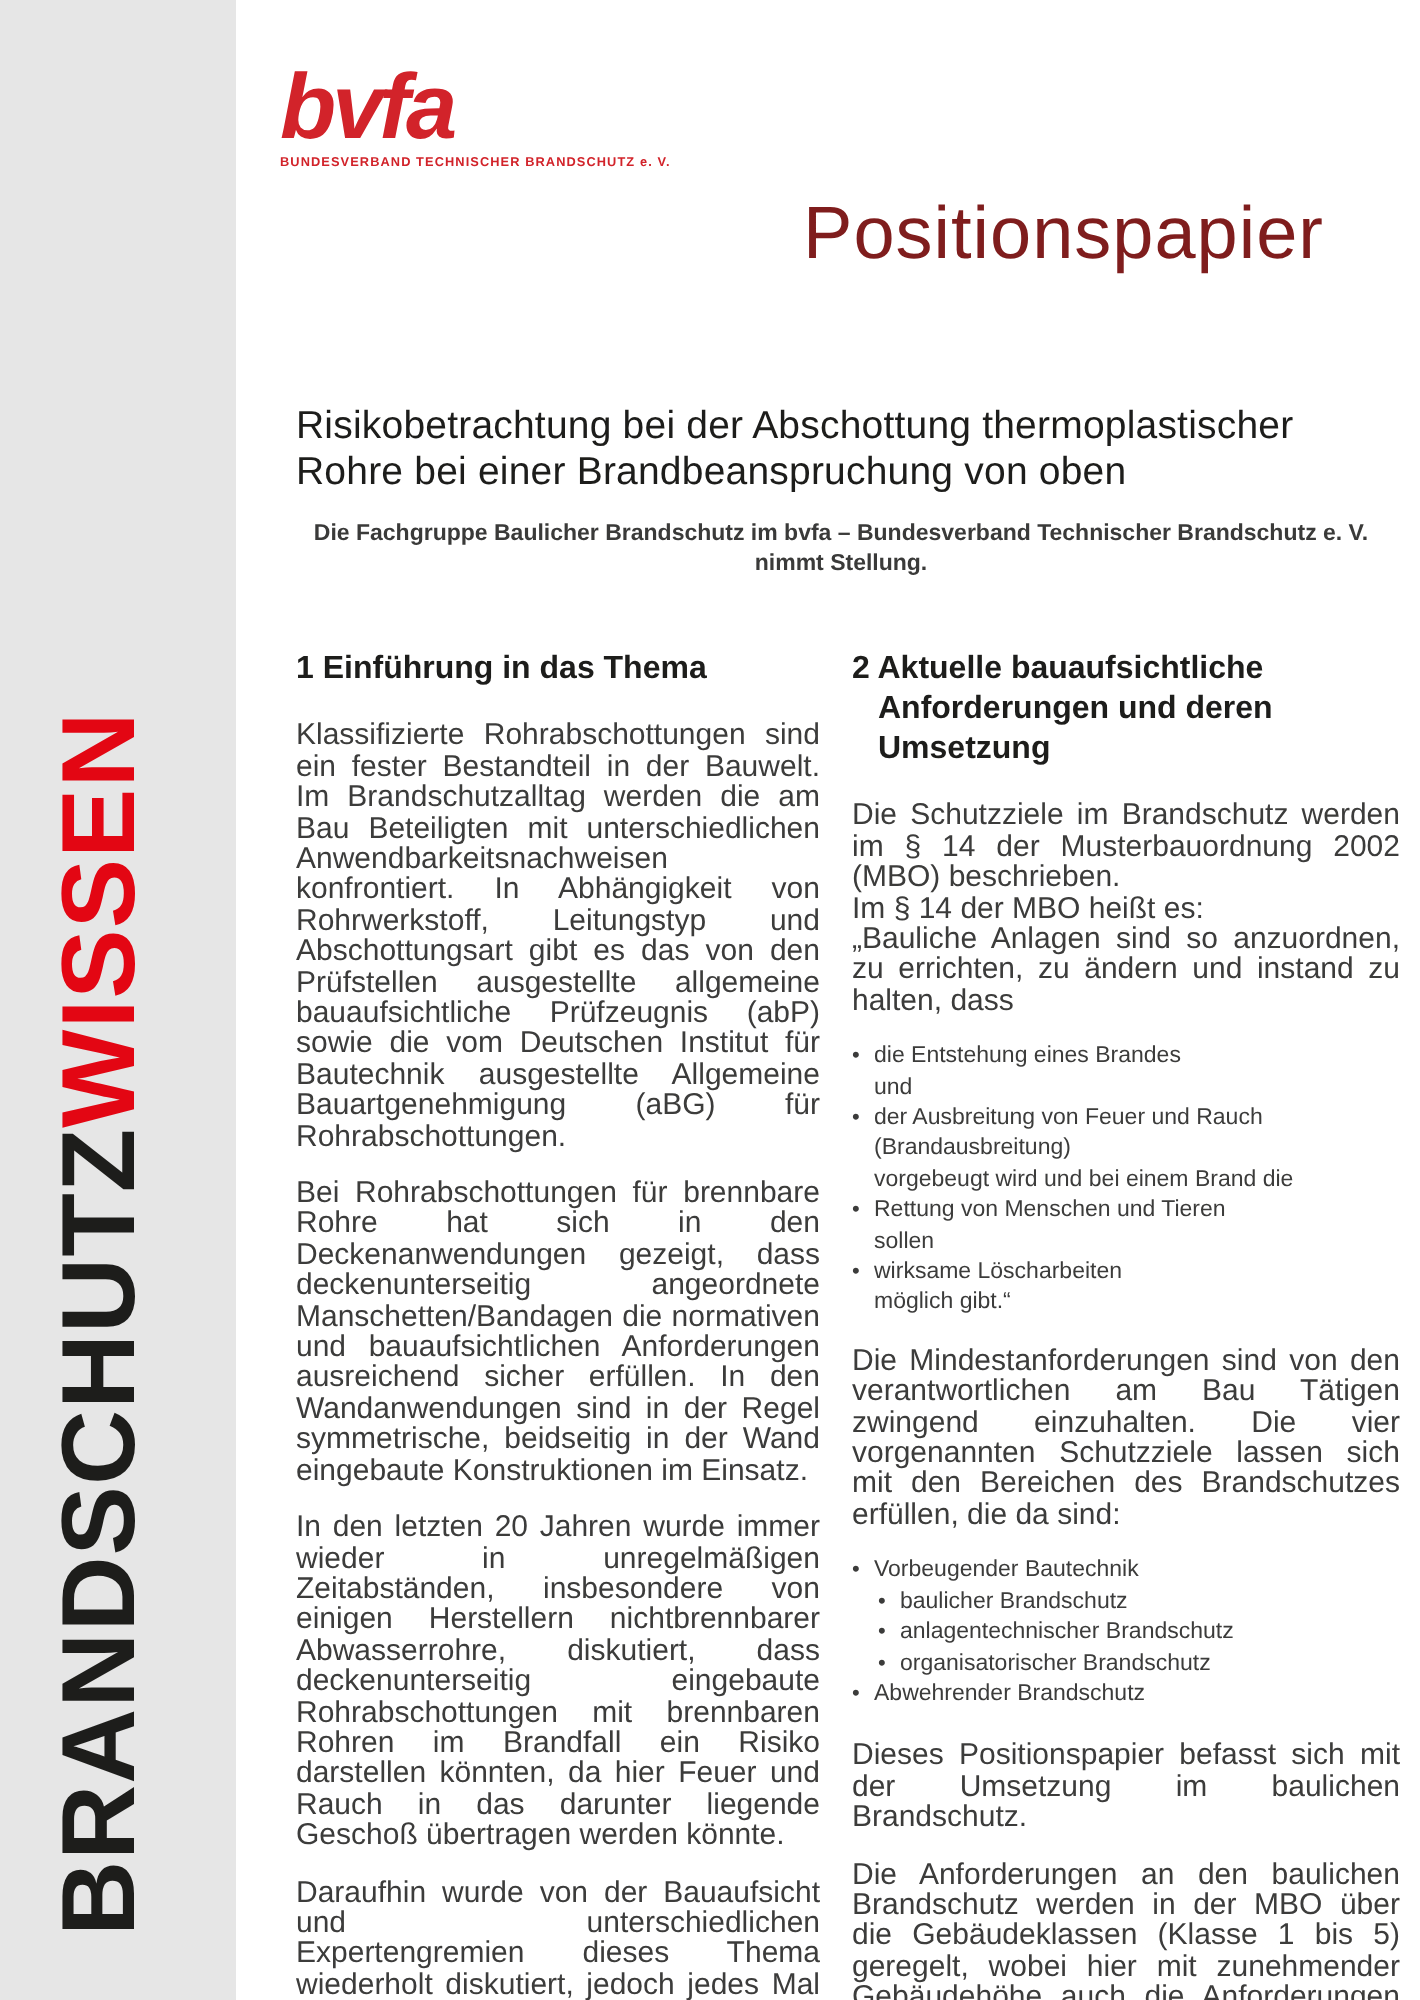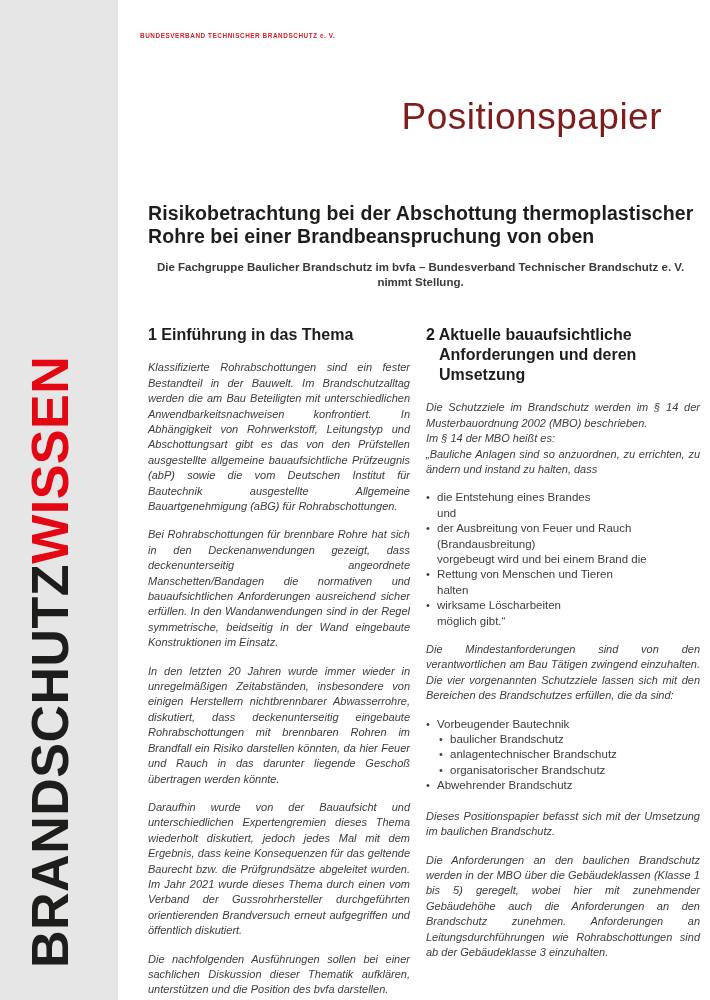--- a/index.html
+++ b/index.html
@@ -36,59 +36,60 @@
     letter-spacing: 0.55px; margin-top: 2px; white-space: nowrap;
   }
   .doc-type {
     position: absolute; right: 48px; top: 96px;
     font-size: 37px; font-weight: 400; color: #7f1d1d;
     letter-spacing: 0.5px;
   }
 
   main { position: absolute; left: 148px; top: 202px; width: 552px; }
   h1 {
-    font-size: 19.5px; font-weight: 700; color: #1d1d1b;
+    font-size: 19.5px; font-weight: 400; color: #1d1d1b;
     line-height: 1.18; margin: 0 0 12px 0; letter-spacing: 0.1px;
   }
   .subtitle {
     font-size: 11.5px; font-weight: 700; color: #3a3a39;
     line-height: 1.32; margin: 0 0 35px 0; width: 545px; text-align: center;
   }
   .columns { display: flex; gap: 16px; }
   .col-left  { width: 262px; }
   .col-right { width: 274px; }
   h2 {
     font-size: 16px; font-weight: 700; color: #1d1d1b;
     line-height: 1.25; margin: 0 0 15px 0;
   }
   h2.hang { padding-left: 13px; text-indent: -13px; }
   .para, .pblock {
-    font-size: 11px; line-height: 15.4px;
+    font-size: 15px; line-height: 15.4px;
     margin: 0 0 13px 0; text-align: justify;
-    hyphens: auto; font-style: italic; -webkit-hyphens: auto;
+    hyphens: auto; -webkit-hyphens: auto;
   }
   .pblock div { text-align: justify; }
   ul.bullets {
     list-style: none; margin: 0 0 13px 0; padding: 0;
     font-size: 11.5px; line-height: 15.4px;
   }
   ul.bullets li { display: flex; align-items: flex-start; }
   .bm { flex: none; width: 11px; font-size: 11px; color: #3c3c3b; }
   .bl { flex: 1; }
   ul.structure { margin-bottom: 15px; }
   li.lvl2 { padding-left: 13px; }
 </style>
 </head>
 <body>
 
 <div class="side-strip">
   <div class="vertical-brand"><span class="brand-black">BRANDSCHUTZ</span><span class="brand-red">WISSEN</span></div>
 </div>
 
 <div class="logo">
+  <div class="logo-word">bvfa</div>
   <div class="logo-tagline">BUNDESVERBAND TECHNISCHER BRANDSCHUTZ e. V.</div>
 </div>
 
 <div class="doc-type">Positionspapier</div>
 
 <main>
   <h1>Risikobetrachtung bei der Abschottung thermoplastischer Rohre bei einer Brandbeanspruchung von oben</h1>
   <p class="subtitle">Die Fachgruppe Baulicher Brandschutz im bvfa – Bundesverband Technischer Brandschutz e. V. nimmt Stellung.</p>
 
   <div class="columns">
@@ -124,21 +125,21 @@
           <div class="bl">
             <div>der Ausbreitung von Feuer und Rauch</div>
             <div>(Brandausbreitung)</div>
             <div>vorgebeugt wird und bei einem Brand die</div>
           </div>
         </li>
         <li>
           <span class="bm">•</span>
           <div class="bl">
             <div>Rettung von Menschen und Tieren</div>
-            <div>halten</div>
+            <div>sollen</div>
           </div>
         </li>
         <li>
           <span class="bm">•</span>
           <div class="bl">
             <div>wirksame Löscharbeiten</div>
             <div>möglich gibt.“</div>
           </div>
         </li>
       </ul>

